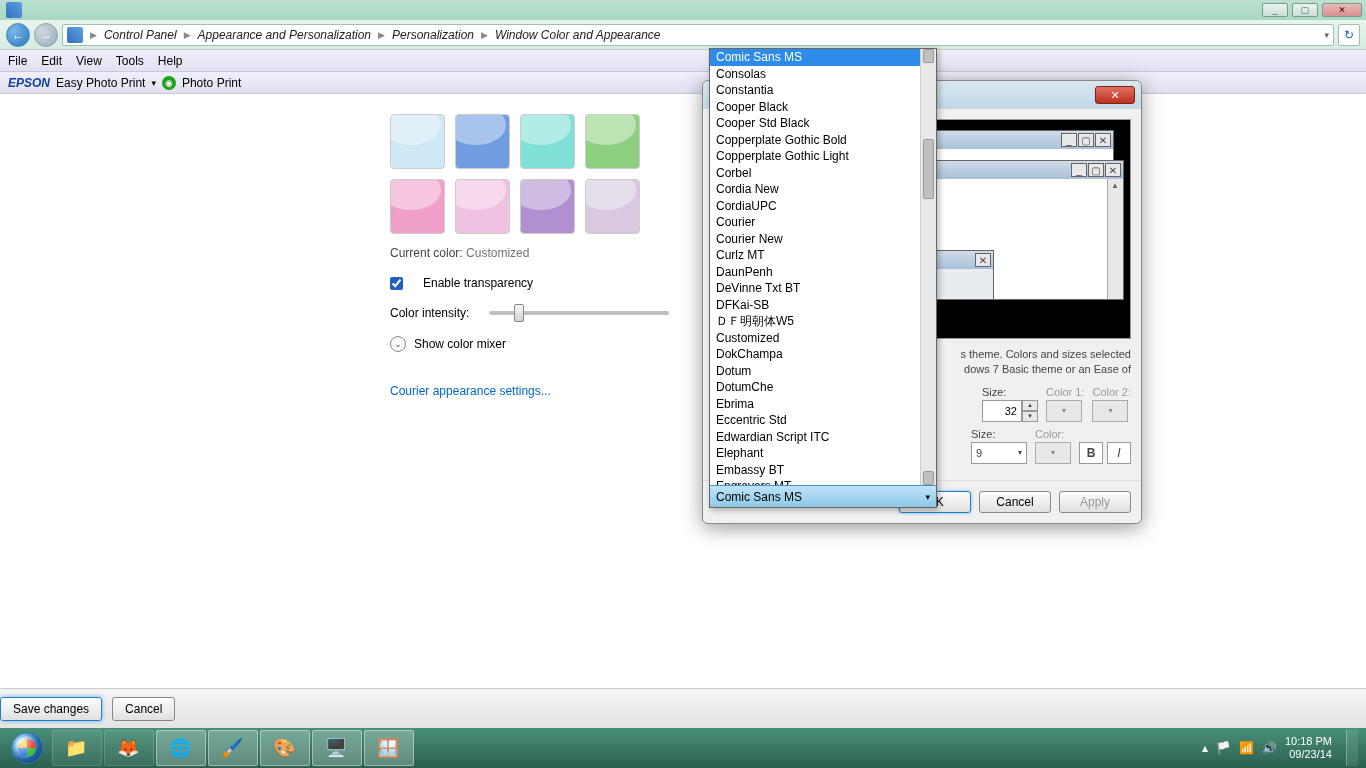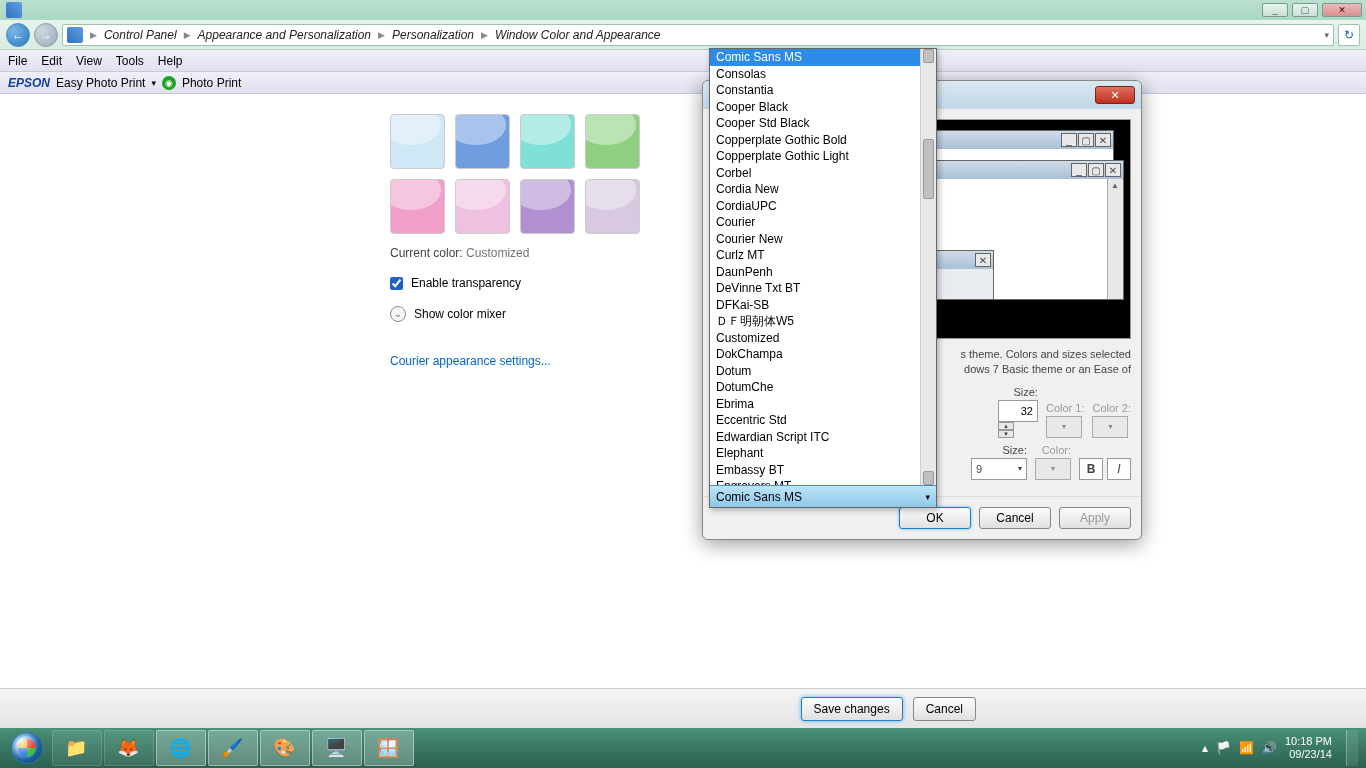--- a/index.html
+++ b/index.html
@@ -29,21 +29,21 @@
 .epsonbar .circ { width:14px; height:14px; border-radius:50%; background:#20a020; display:inline-flex; align-items:center; justify-content:center; color:#fff; font-size:9px; }
 
 
 .content { position: relative; height: 600px; background: #fff; padding: 20px 0 0 390px; }
 .content h2 { color: #003399; font-weight: normal; font-size: 14px; margin-bottom: 20px; }
 .swatches { display: flex; gap: 10px; margin-bottom: 10px; }
 .swatch { width: 55px; height: 55px; border: 1px solid #ccc; border-radius: 4px; position:relative; overflow:hidden; }
 .swatch::after{content:"";position:absolute;top:-10px;left:-10px;width:60px;height:40px;background:rgba(255,255,255,.4);border-radius:50%;}
 .label { font-size: 12px; color: #444; }
 .label .val { color: #737373; }
-.chkrow { display:flex; align-items:center; gap:8px; font-size:12px; margin:16px 0; }
+.chkrow { display:flex; align-items:center; gap:20px; font-size:12px; margin:16px 0; }
 .chkrow input { accent-color:#2060c0; }
 .intensity { display:flex; align-items:center; gap:20px; font-size:12px; margin:16px 0; }
 .slider { width:180px; height:4px; background:#c0c0c0; position:relative; border-radius:2px; }
 .slider .thumb{ position:absolute; left:25px; top:-7px; width:10px; height:18px; background:linear-gradient(#f8f8f8,#d0d0d0); border:1px solid #888; border-radius:2px; }
 .expander { display:flex; align-items:center; gap:8px; font-size:12px; margin:16px 0; }
 .expander .circ { width:16px; height:16px; border:1px solid #888; border-radius:50%; display:flex; align-items:center; justify-content:center; font-size:9px; color:#555; background:#f8f8f8; }
 .link { color:#0066cc; font-size:12px; margin-top:16px; display:inline-block; }
 
 
 .dialog { position:absolute; left:702px; top:80px; width:440px; background:#f0f0f0; border:1px solid #888; border-radius:6px; box-shadow:0 4px 20px rgba(0,0,0,.4); }
@@ -53,23 +53,23 @@
 .dialog .body { padding:10px; font-size:11px; color:#444; background:#f0f0f0; }
 .preview { border:1px solid #999; background:#000; height:220px; position:relative; margin-bottom:8px; overflow:hidden; }
 .preview .pwin { position:absolute; background:#fff; border:1px solid #666; }
 .preview .pwin .pbar{ height:18px; background:linear-gradient(#d0dce8,#a8c0d8); display:flex; justify-content:flex-end; align-items:center; padding:0 2px; gap:1px;}
 .preview .pwin .pbar span{ width:16px; height:14px; border:1px solid #666; background:#e8e8e8; font-size:10px; display:flex; align-items:center; justify-content:center; }
 .preview .scroll{ position:absolute; right:0; top:18px; bottom:0; width:16px; background:#e8e8e8; border-left:1px solid #aaa; }
 .preview .scroll::before{content:"▲"; position:absolute; top:2px; left:3px; font-size:8px; color:#666;}
 .themetxt { font-size:11px; color:#444; line-height:1.4; margin-bottom:8px; }
 .ctrlrow { display:flex; gap:8px; align-items:flex-end; margin-bottom:6px; }
 .ctrlgroup { display:flex; flex-direction:column; gap:2px; }
-.ctrlgroup label { font-size:11px; color:#444;text-align:right; }
+.ctrlgroup label { font-size:11px; color:#444; }
 .ctrlgroup .inp { height:22px; border:1px solid #999; background:#fff; font-size:11px; padding:0 4px; display:flex; align-items:center; }
-.spinbox { display:flex;flex-direction:column; }
+.spinbox { display:flex; }
 .spinbox .num{ width:40px; height:22px; border:1px solid #999; background:#fff; text-align:right; padding:0 4px; font-size:11px; }
 .spinbox .spins{ width:16px; display:flex; flex-direction:column; }
 .spinbox .spins div{ flex:1; border:1px solid #999; background:#e8e8e8; font-size:6px; display:flex; align-items:center; justify-content:center; }
 .colorbtn { width:36px; height:22px; border:1px solid #aaa; background:#e8e8e8; display:flex; align-items:center; justify-content:center; }
 .colorbtn::after{content:"▾"; font-size:8px; color:#888;}
 .stylebtn { width:24px; height:22px; border:1px solid #999; background:#fff; font-size:12px; display:flex; align-items:center; justify-content:center; }
 .dlgbtns { display:flex; justify-content:flex-end; gap:8px; padding:10px; background:#f0f0f0; border-top:1px solid #ddd; border-radius:0 0 6px 6px; }
 .dlgbtn { width:72px; height:22px; border:1px solid #888; background:linear-gradient(#fdfdfd,#e0e0e0); border-radius:3px; font-size:12px; display:flex; align-items:center; justify-content:center; }
 .dlgbtn.primary { border-color:#2080c0; box-shadow:0 0 3px #60b0f0; }
 .dlgbtn.disabled { color:#999; }
@@ -81,21 +81,21 @@
 .fontlist .item.sel { background:#2d8ce8; color:#fff; }
 .fontlist .sb { width:16px; background:#e8e8e8; border-left:1px solid #ccc; position:absolute; right:0; top:0; bottom:22px; }
 .fontlist .sb .tr{ position:absolute; left:2px; right:2px; background:#c0c0c0; border:1px solid #999; border-radius:2px; }
 .fontlist .sb .up{ top:0; height:14px; }
 .fontlist .sb .dn{ bottom:0; height:14px; }
 .fontlist .sb .th{ top:90px; height:60px; }
 .fontlist .current { height:22px; background:linear-gradient(#bde4f8,#8ec8e8); border-top:1px solid #5090c0; display:flex; align-items:center; padding:0 6px; font-size:12px; }
 .fontlist .current .dd{ margin-left:auto; font-size:9px; }
 
 
-.savebar { position:absolute; bottom:40px; left:0; right:0; height:40px; background:linear-gradient(#f4f4f4,#e4e4e4); border-top:1px solid #ccc; display:flex; align-items:center; justify-content:flex-end; padding:0 390px 0 0; gap:10px; }
+.savebar { position:absolute; bottom:40px; left:0; right:0; height:40px; background:linear-gradient(#f4f4f4,#e4e4e4); border-top:1px solid #ccc; display:flex; align-items:center; padding:0 390px 0 0; gap:10px; }
 .savebtn { height:24px; padding:0 12px; border:1px solid #888; background:linear-gradient(#fdfdfd,#e0e0e0); border-radius:3px; font-size:12px; display:flex; align-items:center; }
 .savebtn.primary { border-color:#2080c0; box-shadow:0 0 4px #60b0f0; }
 
 
 .taskbar { position:absolute; bottom:0; left:0; right:0; height:40px; background:linear-gradient(#4a9078,#2a6050); display:flex; align-items:center; padding:0 4px; }
 .startbtn { width:46px; height:36px; display:flex; align-items:center; justify-content:center; }
 .orb { width:32px; height:32px; border-radius:50%; background:radial-gradient(circle at 35% 35%, #fff 0%, #a0d0f0 20%, #2060a0 60%, #103050 100%); border:1px solid #2878b0; position:relative; }
 .orb::before{content:"";position:absolute;inset:6px;background:conic-gradient(#f04030 0 25%, #40c040 25% 50%, #4080f0 50% 75%, #f0c020 75% 100%);border-radius:50%;}
 .orb::after{content:"";position:absolute;inset:3px;border-radius:50%;background:radial-gradient(circle at 30% 25%, rgba(255,255,255,.7), transparent 50%);}
 .tbtn { width:50px; height:36px; border:1px solid rgba(255,255,255,.15); background:rgba(255,255,255,.08); margin-left:2px; display:flex; align-items:center; justify-content:center; font-size:18px; border-radius:2px; }
@@ -166,20 +166,26 @@
     <div class="swatch" style="background:#b090d0"></div>
     <div class="swatch" style="background:#d8c8e0"></div>
   </div>
   <p class="label" style="margin-top:12px">
     <span>Current color:</span>
     <span class="val">Customized</span>
   </p>
   <div class="chkrow">
     <input type="checkbox" checked="" style="">
     <span>Enable transparency</span>
+  </div>
+  <div class="intensity">
+    <span>Color intensity:</span>
+    <div class="slider">
+        <div class="thumb"></div>
+      </div>
   </div>
   <div class="expander">
     <div class="circ">⌄</div>
     <span>Show color mixer</span>
   </div>
   <a class="link">Courier appearance settings...</a>
 </div>
 
 <div class="dialog">
   <div class="dlgtitle">

